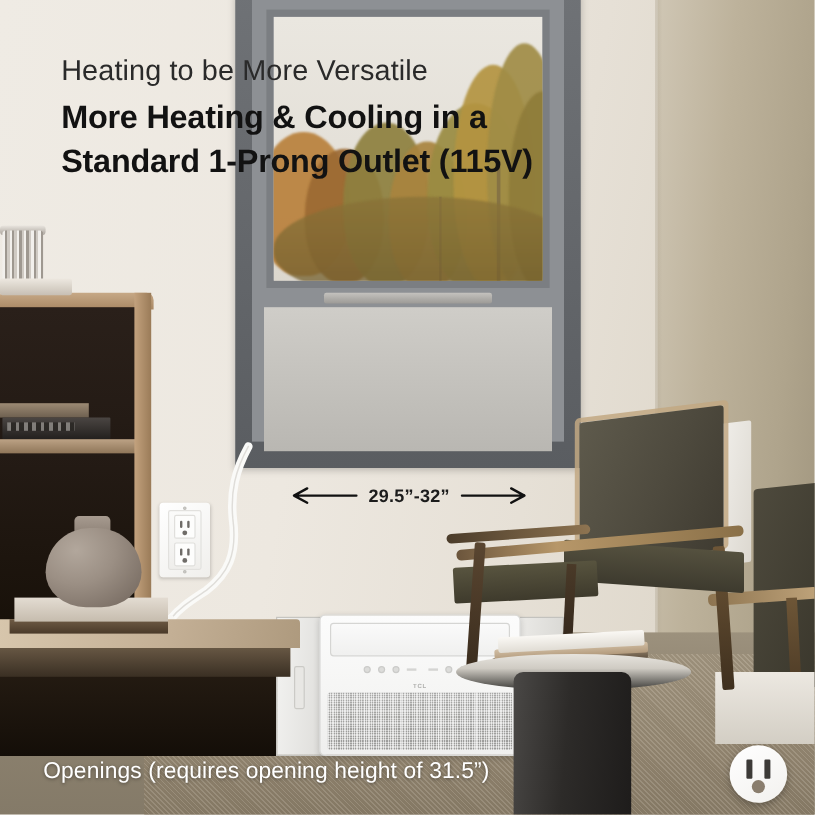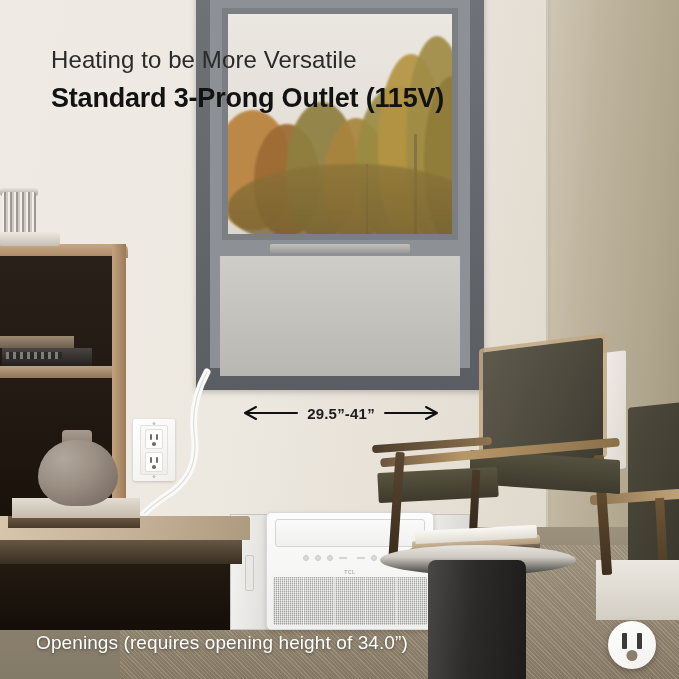--- a/index.html
+++ b/index.html
@@ -303,21 +303,21 @@
         <span class="gnd" style="top:12px;"></span>
       </div>
     </div>
     <div class="screw" style="top:56px;"></div>
   </div>
 
   <div class="dim">
     <svg width="56" height="16" viewBox="0 0 56 16">
       <path d="M2,8 L54,8 M2,8 L13,2 M2,8 L13,14" stroke="#111" stroke-width="2" fill="none" stroke-linecap="round" stroke-linejoin="round"></path>
     </svg>
-    <span class="dim-label">29.5”-41”</span>
+    <span class="dim-label">29.5”-32”</span>
     <svg width="56" height="16" viewBox="0 0 56 16">
       <path d="M54,8 L2,8 M54,8 L43,2 M54,8 L43,14" stroke="#111" stroke-width="2" fill="none" stroke-linecap="round" stroke-linejoin="round"></path>
     </svg>
   </div>
 
   <div class="c2-white"></div>
   <div class="c2-back"></div>
   <div class="c2-arm"></div>
   <div class="c2-leg"></div>
   <div class="c2-seat"></div>
@@ -342,23 +342,24 @@
   <div class="console-under"></div>
   <div class="console-front"></div>
   <div class="console-top"></div>
   <div class="vase-plinth2"></div>
   <div class="vase-plinth"></div>
   <div class="vase-neck"></div>
   <div class="vase"></div>
 
   <div class="kicker">Heating to be More Versatile</div>
   <div class="headline">
-    <div>Standard 3-Prong Outlet (115V)</div>
-  </div>
-  <div class="footnote">Openings (requires opening height of 34.0”)</div>
+    <div>More Heating &amp; Cooling in a</div>
+    <div>Standard 1-Prong Outlet (115V)</div>
+  </div>
+  <div class="footnote">Openings (requires opening height of 31.5”)</div>
 
   <div class="plug-badge">
     <span class="pb-slot" style="left:14px;top:12px;"></span>
     <span class="pb-slot" style="left:29px;top:12px;"></span>
     <span class="pb-gnd" style="top:29px;"></span>
   </div>
 
 </div>
 
 </body></html>

